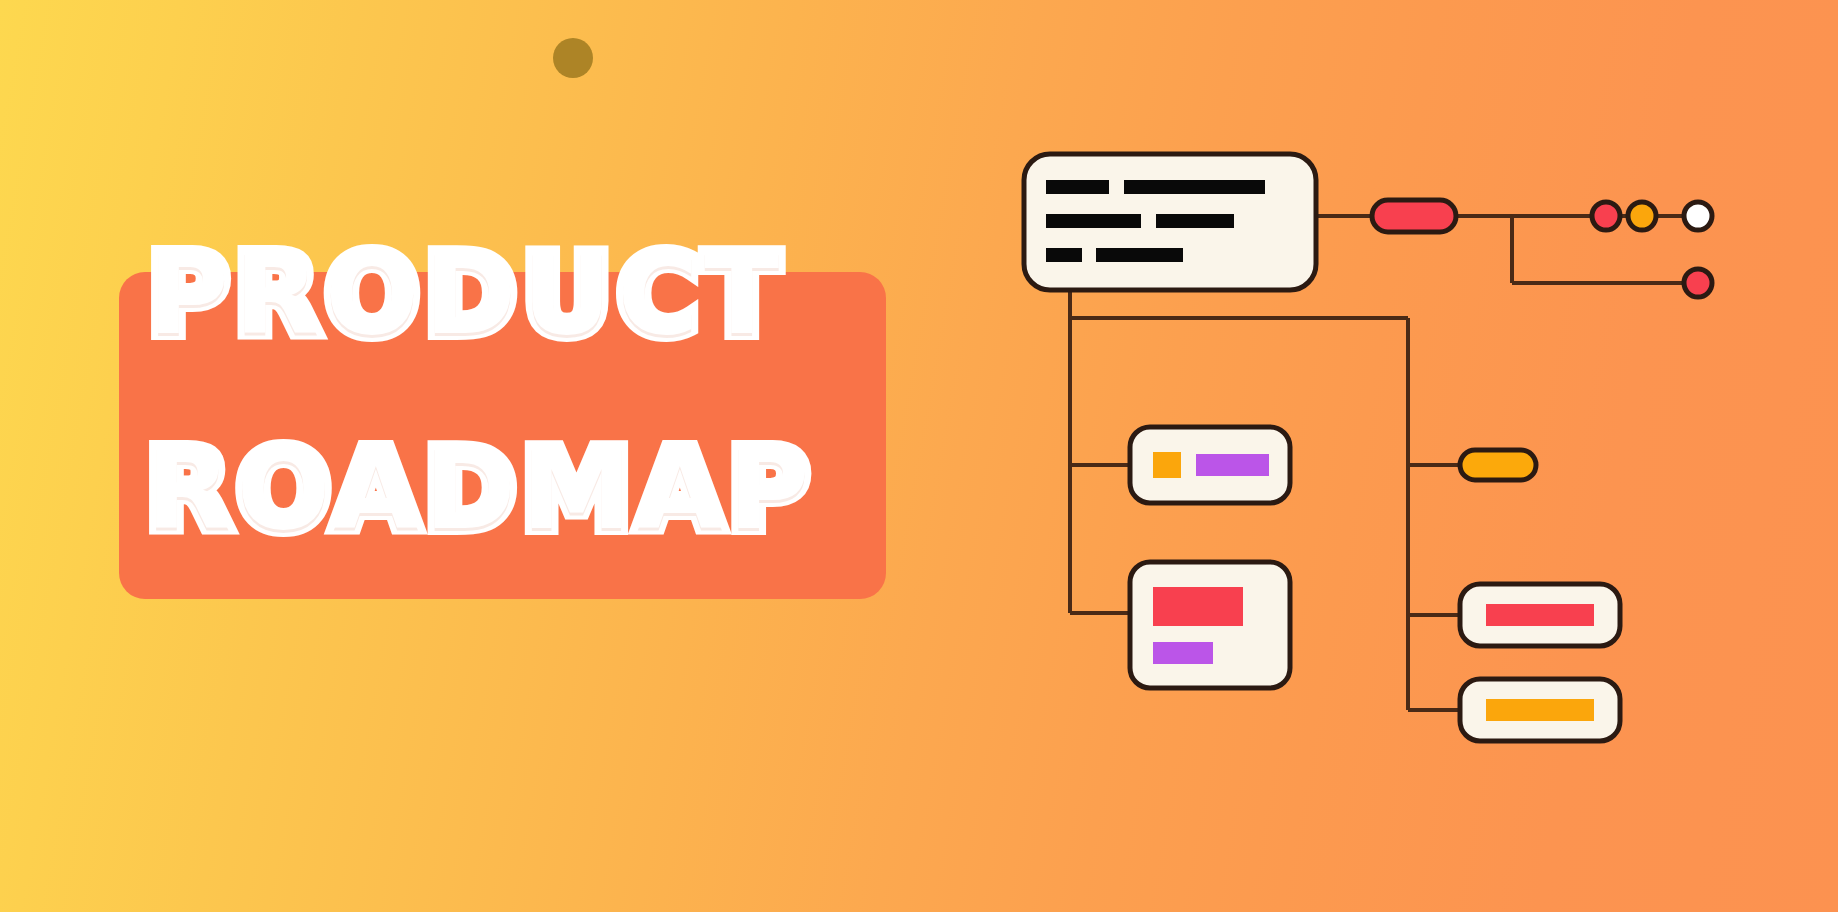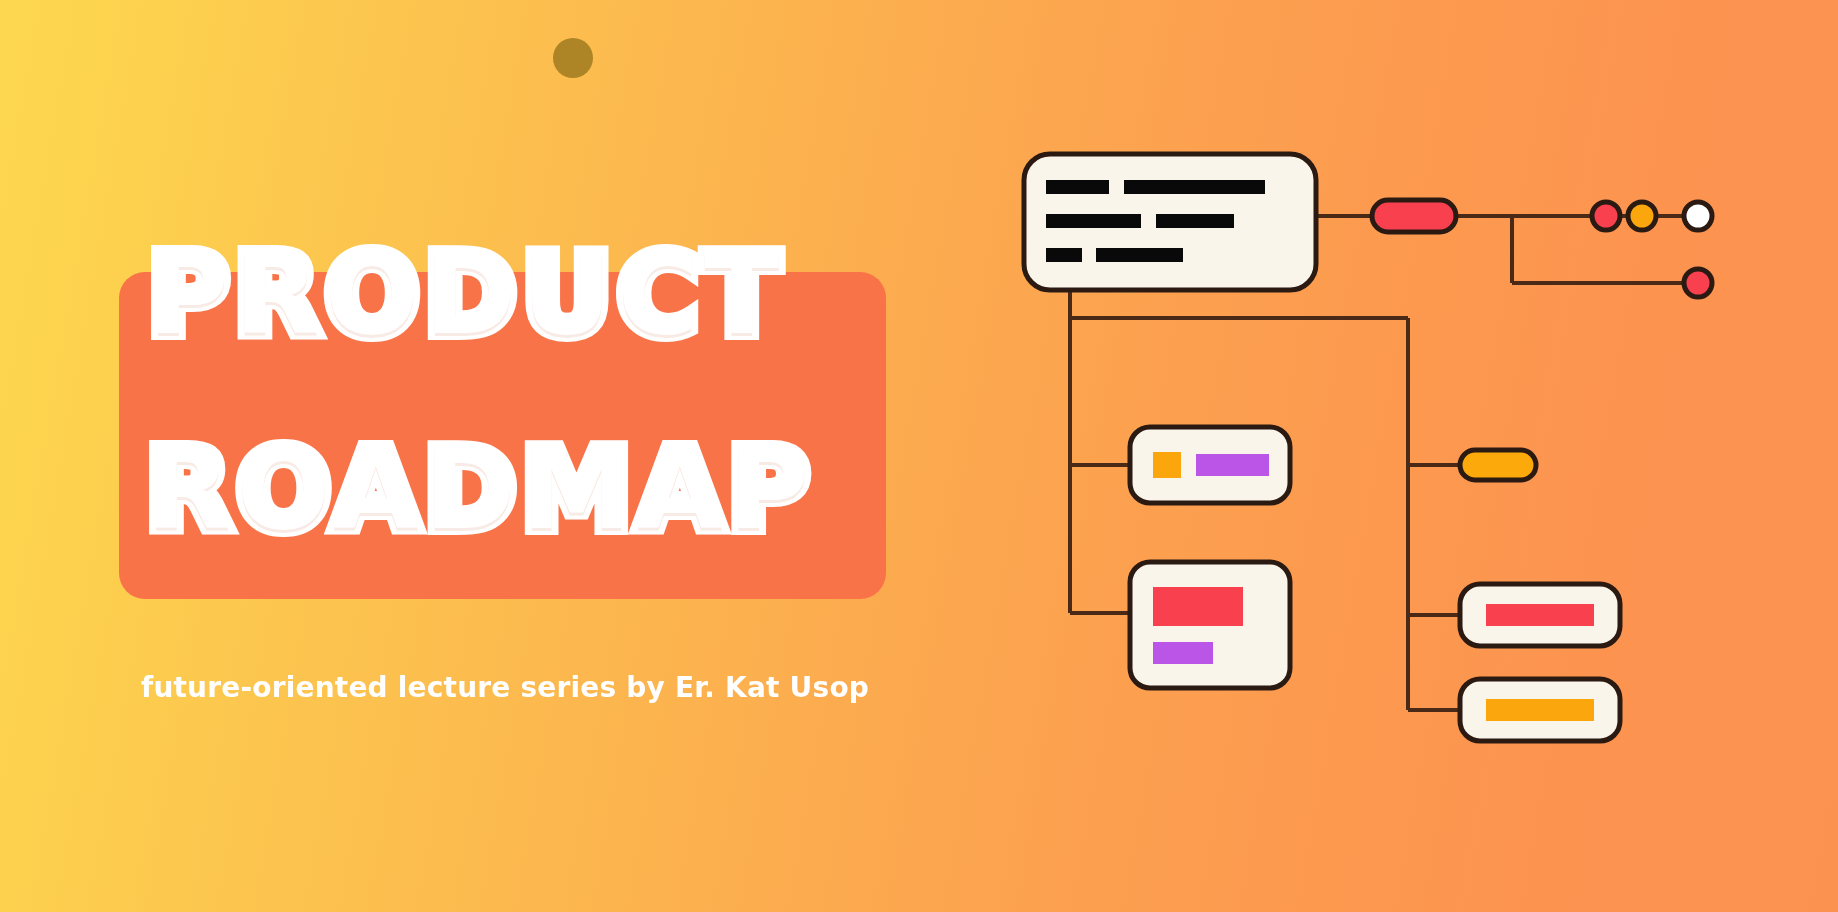--- a/index.html
+++ b/index.html
@@ -90,21 +90,20 @@
 
 <div id="hero">
 
   <div id="title-plate"></div>
 
   <div id="title-group">
     <div class="title-line" id="title-line-1">PRODUCT</div>
     <div class="title-line" id="title-line-2">ROADMAP</div>
   </div>
 
-  <div id="subtitle">future-oriented lecture series by Er. Kat Usop</div>
 </div>
 
 <div id="diagram">
 <svg width="720" height="600" viewBox="0 0 720 600" xmlns="http://www.w3.org/2000/svg">
 
   <g fill="none" stroke="#4A2A16" stroke-width="4" stroke-linecap="butt">
 
     <path d="M 296 66 L 352 66"></path>
 
     <path d="M 436 66 L 492 66"></path>

